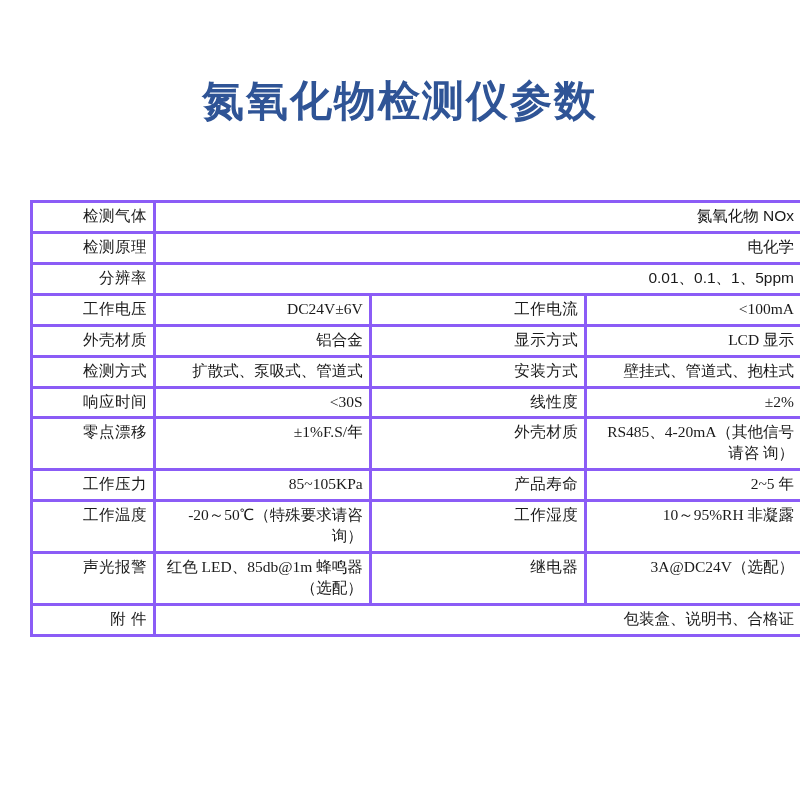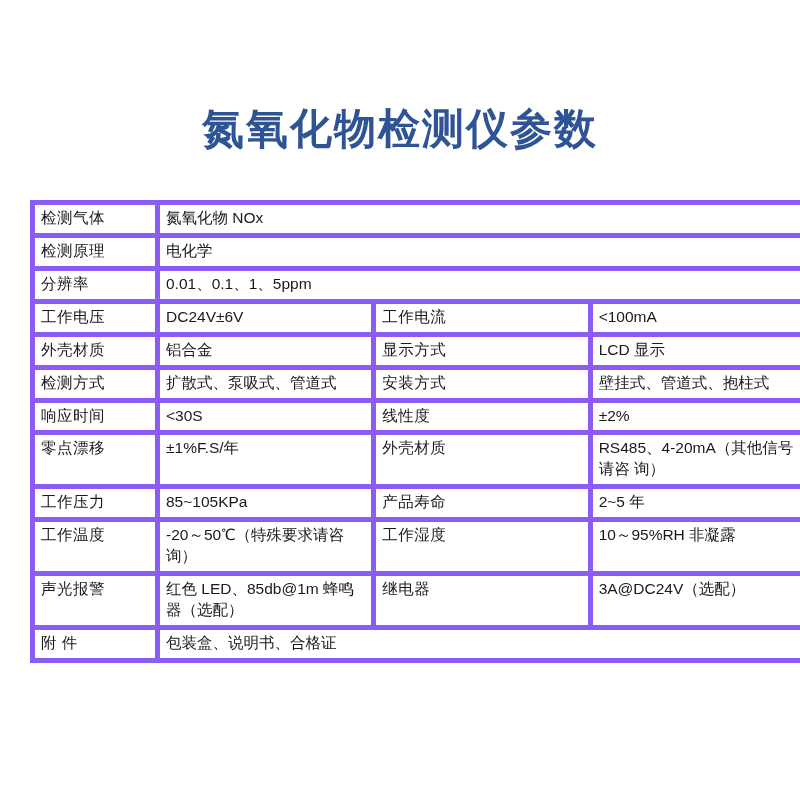--- a/index.html
+++ b/index.html
@@ -19,53 +19,55 @@
     width: 800px;
     height: 800px;
     box-sizing: border-box;
   }
   .title {
     text-align: center;
     font-size: 42px;
     font-weight: 700;
     color: #2f5496;
     letter-spacing: 2px;
-    padding-top: 106px;
+    padding-top: 78px;
     line-height: 1.1;
     white-space: nowrap;
   }
   .table-wrap {
     position: absolute;
     left: 30px;
     top: 200px;
     width: 740px;
   }
   table.spec {
     border-collapse: collapse;
     width: 740px;
     table-layout: fixed;
     font-size: 15.5px;
   }
   table.spec td {
-    border: 5px solid #8b5cf6;
+    border: 3px solid #8b5cf6;
     padding: 3px 6px 4px 6px;
     vertical-align: top;
     line-height: 1.35;
     word-break: break-all;
+    text-align: right;
   }
   td.label {
     width: 108px;
     letter-spacing: 0.5px;
   }
   td.label2 {
     width: 108px;
     letter-spacing: 0.5px;
   }
   td.val {
     width: 262px;
+    font-family: Liberation Serif, serif;
   }
   td.val-wide {
     width: 632px;
   }
 </style>
 </head>
 <body>
 
 <div class="page">
 

